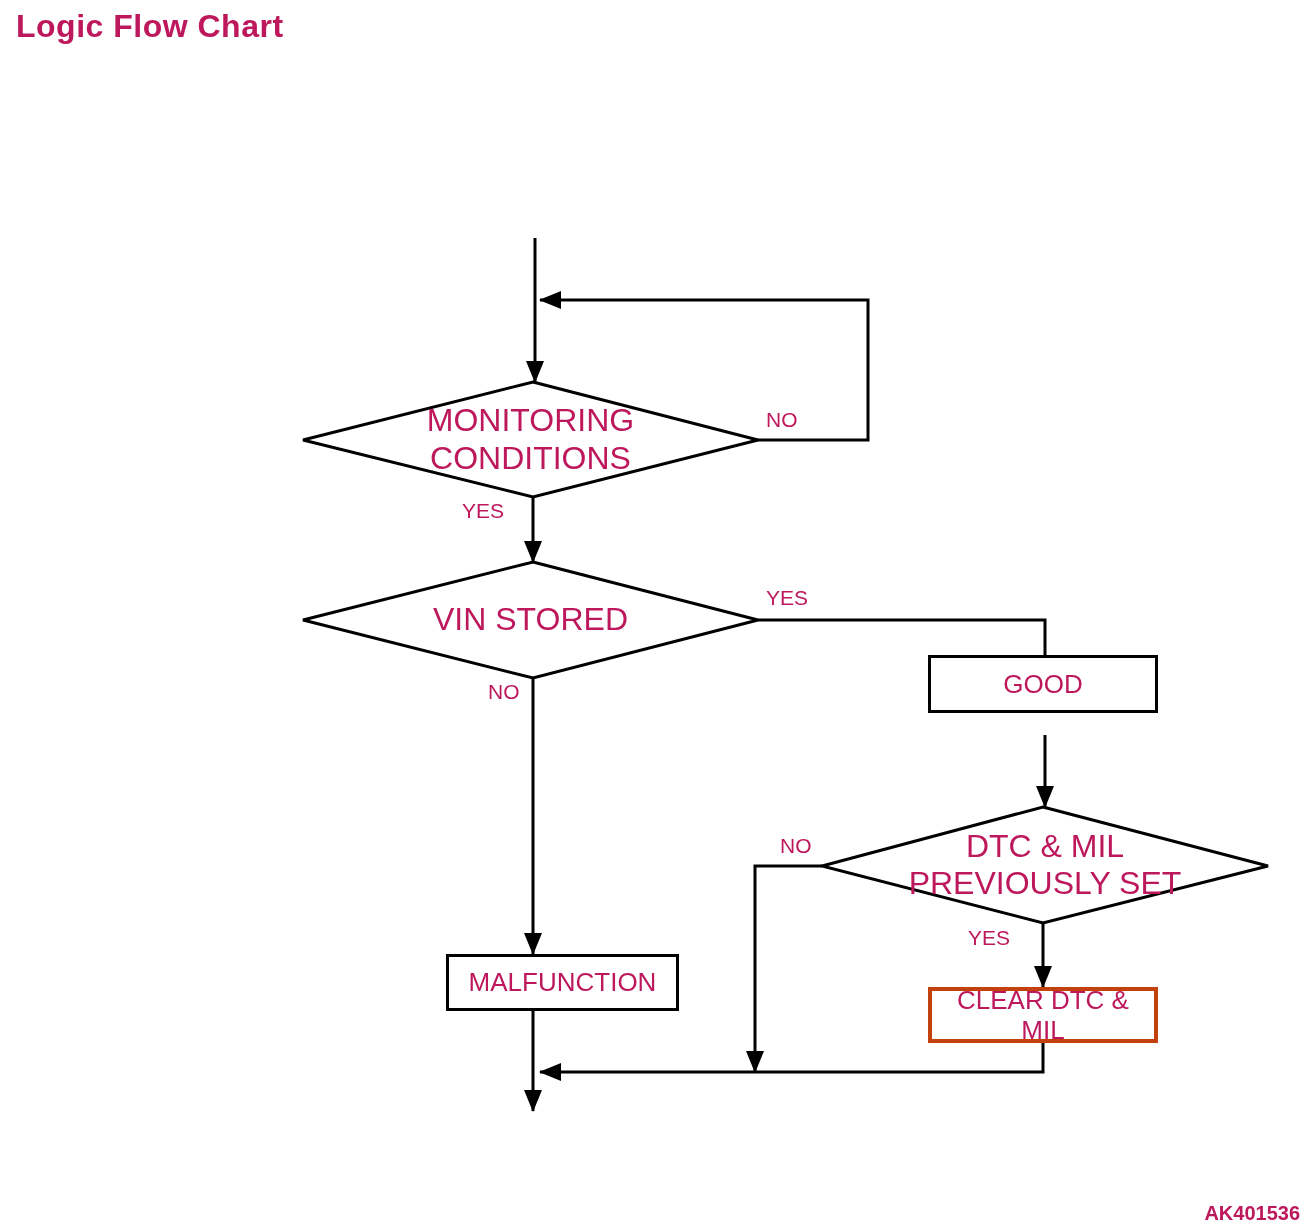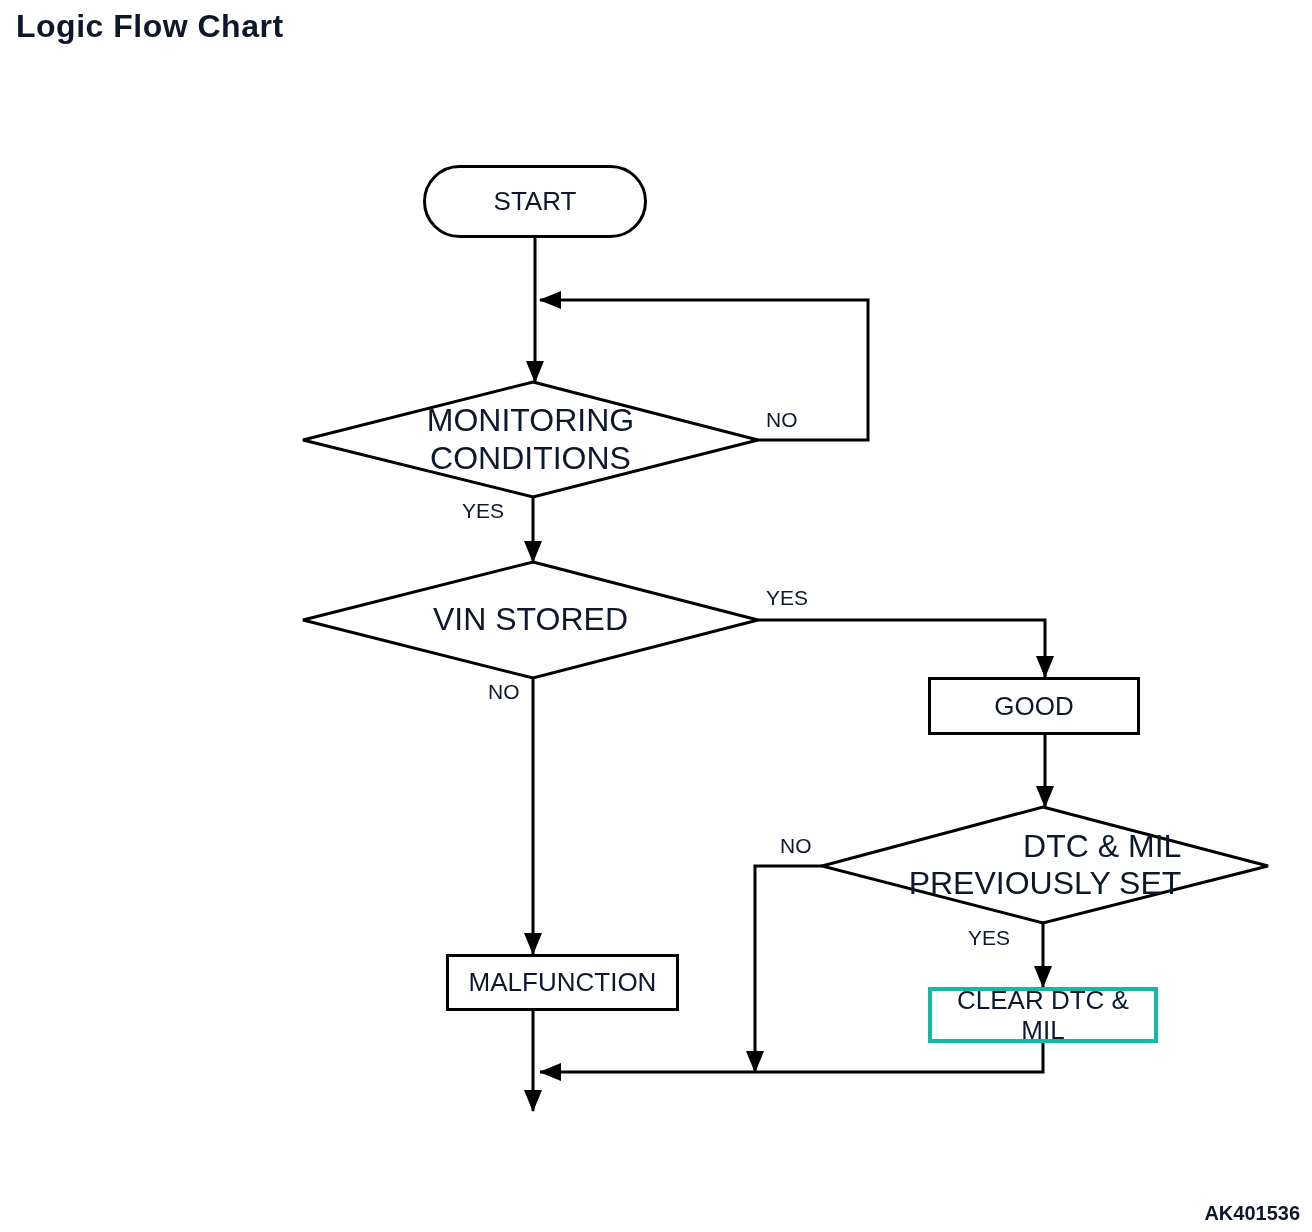--- a/index.html
+++ b/index.html
@@ -2,21 +2,21 @@
 <html><head>
 <meta charset="utf-8">
 <style>
   html, body { margin: 0; padding: 0; background: #ffffff; }
   #page {
     position: relative;
     width: 1312px;
     height: 1232px;
     background: #ffffff;
     font-family: "Liberation Sans", "DejaVu Sans", sans-serif;
-    color: #0f172a;
+    color: #be185d;
     overflow: hidden;
   }
   #page-title {
     position: absolute;
     left: 16px;
     top: 8px;
     font-size: 32px;
     font-weight: bold;
     letter-spacing: 0.5px;
   }
@@ -46,47 +46,47 @@
     white-space: pre-line;
   }
   .terminator {
     border: 3px solid #000000;
     border-radius: 37px;
   }
   .process {
     border: 3px solid #000000;
   }
   .process-bold {
-    border: 4px solid #14b8a6;
+    border: 4px solid #c2410c;
   }
   .diamond-label {
     position: absolute;
     display: flex;
     align-items: center;
     justify-content: center;
     font-size: 32px;
     line-height: 1.16;
     text-align: center;
     white-space: pre-line;
   }
   .edge-label {
     position: absolute;
     font-size: 21px;
     line-height: 1;
     white-space: nowrap;
   }
   
   #node-start        { left: 423px; top: 165px;  width: 224px; height: 73px; }
   #node-end          { left: 420px; top: 1111px; width: 223px; height: 71px; }
-  #node-good         { left: 928px; top: 677px;  width: 212px; height: 58px; }
+  #node-good         { left: 928px; top: 655px;  width: 230px; height: 58px; }
   #node-malfunction  { left: 417px; top: 954px;  width: 233px; height: 57px; margin-left: 29px; }
   #node-clear        { left: 928px; top: 987px;  width: 230px; height: 56px; }
   #label-monitoring  { left: 303px; top: 382px;  width: 455px; height: 115px; }
   #label-vin         { left: 303px; top: 562px;  width: 455px; height: 116px; }
-  #label-dtc         { left: 822px; top: 807px;  width: 446px; height: 116px; text-align: right; }
+  #label-dtc         { left: 822px; top: 807px;  width: 446px; height: 116px; }
   #edge-monitoring-no  { left: 766px; top: 409px; }
   #edge-monitoring-yes { left: 462px; top: 500px; }
   #edge-vin-yes        { left: 766px; top: 587px; }
   #edge-vin-no         { left: 488px; top: 681px; }
   #edge-dtc-no         { left: 780px; top: 835px; }
   #edge-dtc-yes        { left: 968px; top: 927px; }
 </style>
 </head>
 <body>
 
@@ -110,21 +110,20 @@
     <polyline points="533,497 533,562" fill="none" stroke="#000000" stroke-width="3" marker-end="url(#arrow)"></polyline>
     <polyline points="758,620 1045,620 1045,677" fill="none" stroke="#000000" stroke-width="3" marker-end="url(#arrow)"></polyline>
     <polyline points="1045,735 1045,807" fill="none" stroke="#000000" stroke-width="3" marker-end="url(#arrow)"></polyline>
     <polyline points="1043,923 1043,987" fill="none" stroke="#000000" stroke-width="3" marker-end="url(#arrow)"></polyline>
     <polyline points="822,866 755,866 755,1072" fill="none" stroke="#000000" stroke-width="3" marker-end="url(#arrow)"></polyline>
     <polyline points="1043,1043 1043,1072 540,1072" fill="none" stroke="#000000" stroke-width="3" marker-end="url(#arrow)"></polyline>
     <polyline points="533,678 533,954" fill="none" stroke="#000000" stroke-width="3" marker-end="url(#arrow)"></polyline>
     <polyline points="533,1011 533,1111" fill="none" stroke="#000000" stroke-width="3" marker-end="url(#arrow)"></polyline>
   </svg>
 
-  <div class="node terminator" id="node-start">START</div>
 
   <div class="node process" id="node-good">GOOD</div>
 
   <div class="node process" id="node-malfunction">MALFUNCTION</div>
 
   <div class="node process-bold" id="node-clear">CLEAR DTC &amp; MIL</div>
 
 
   <div class="diamond-label" id="label-monitoring">MONITORING
 CONDITIONS</div>

